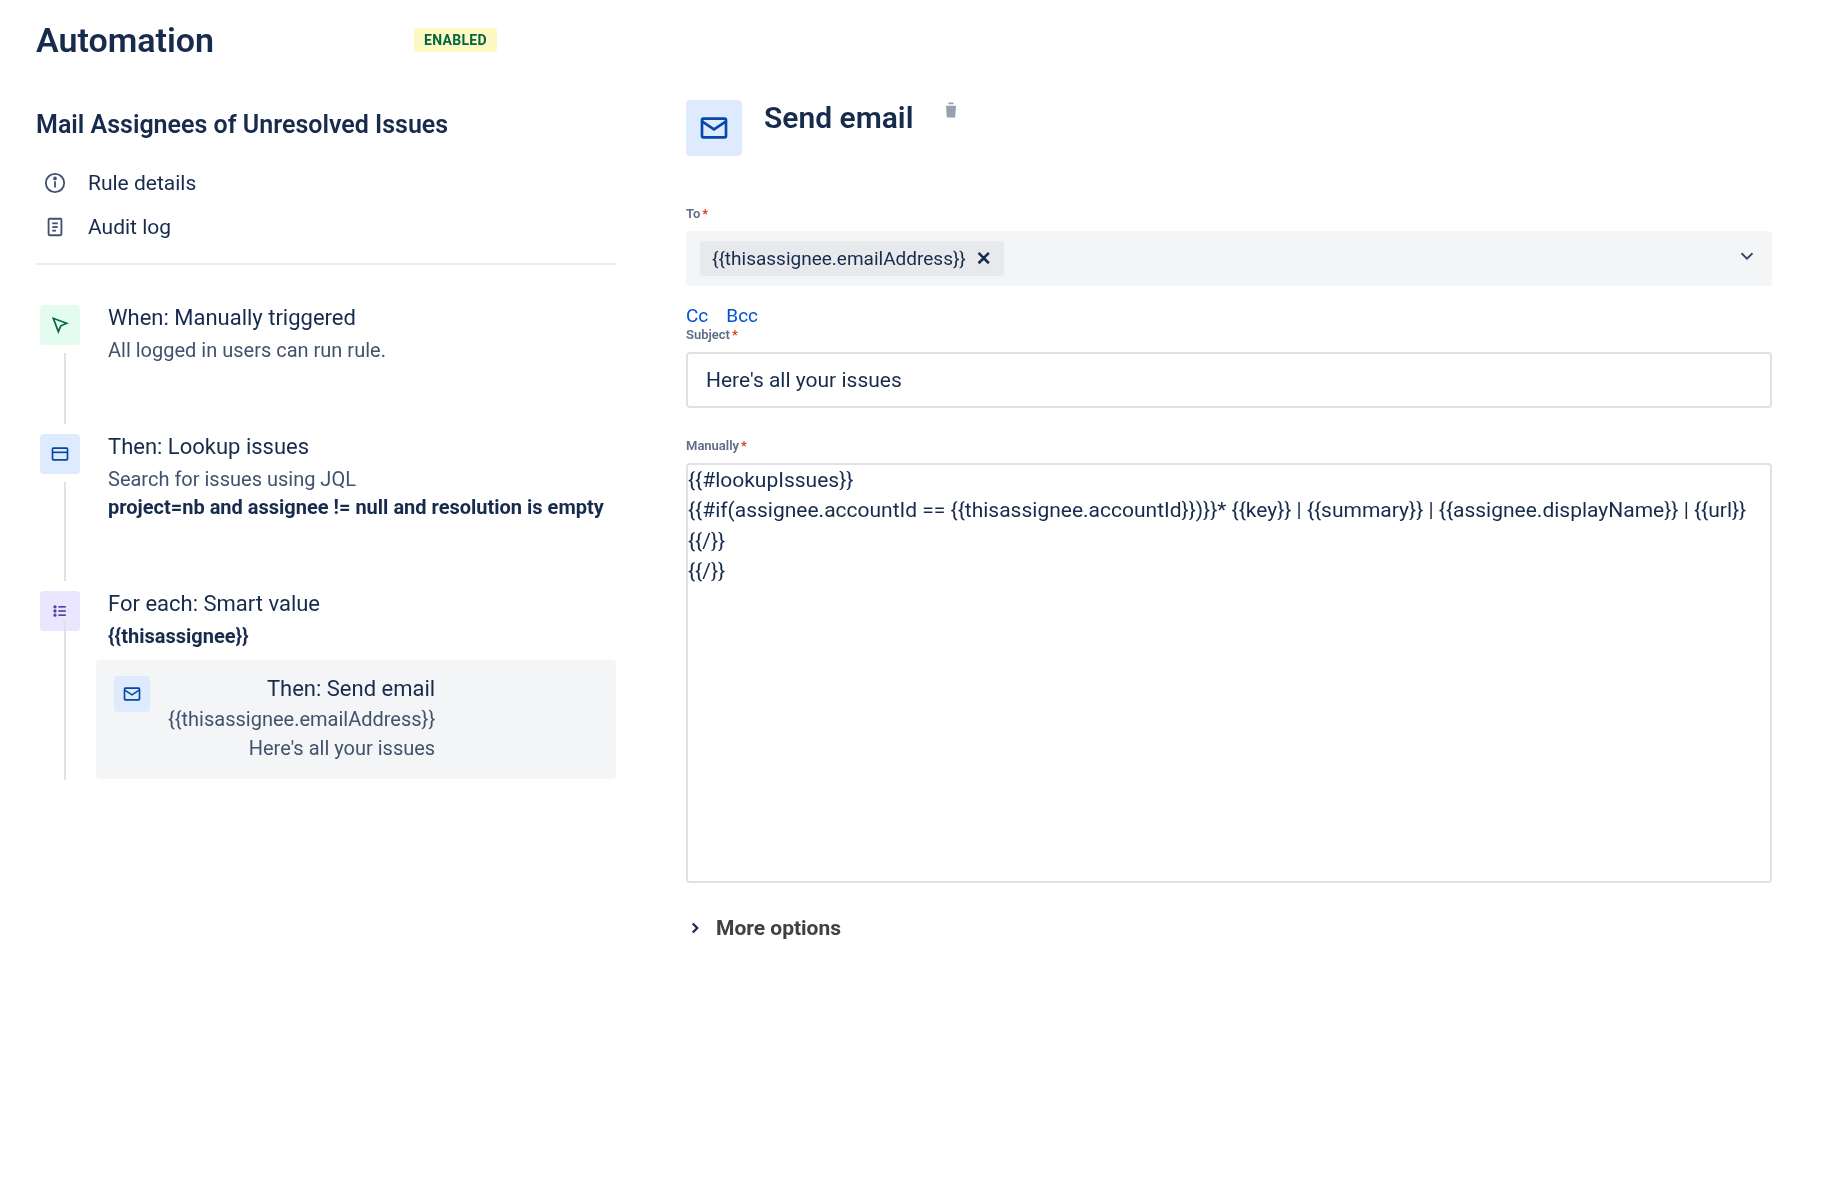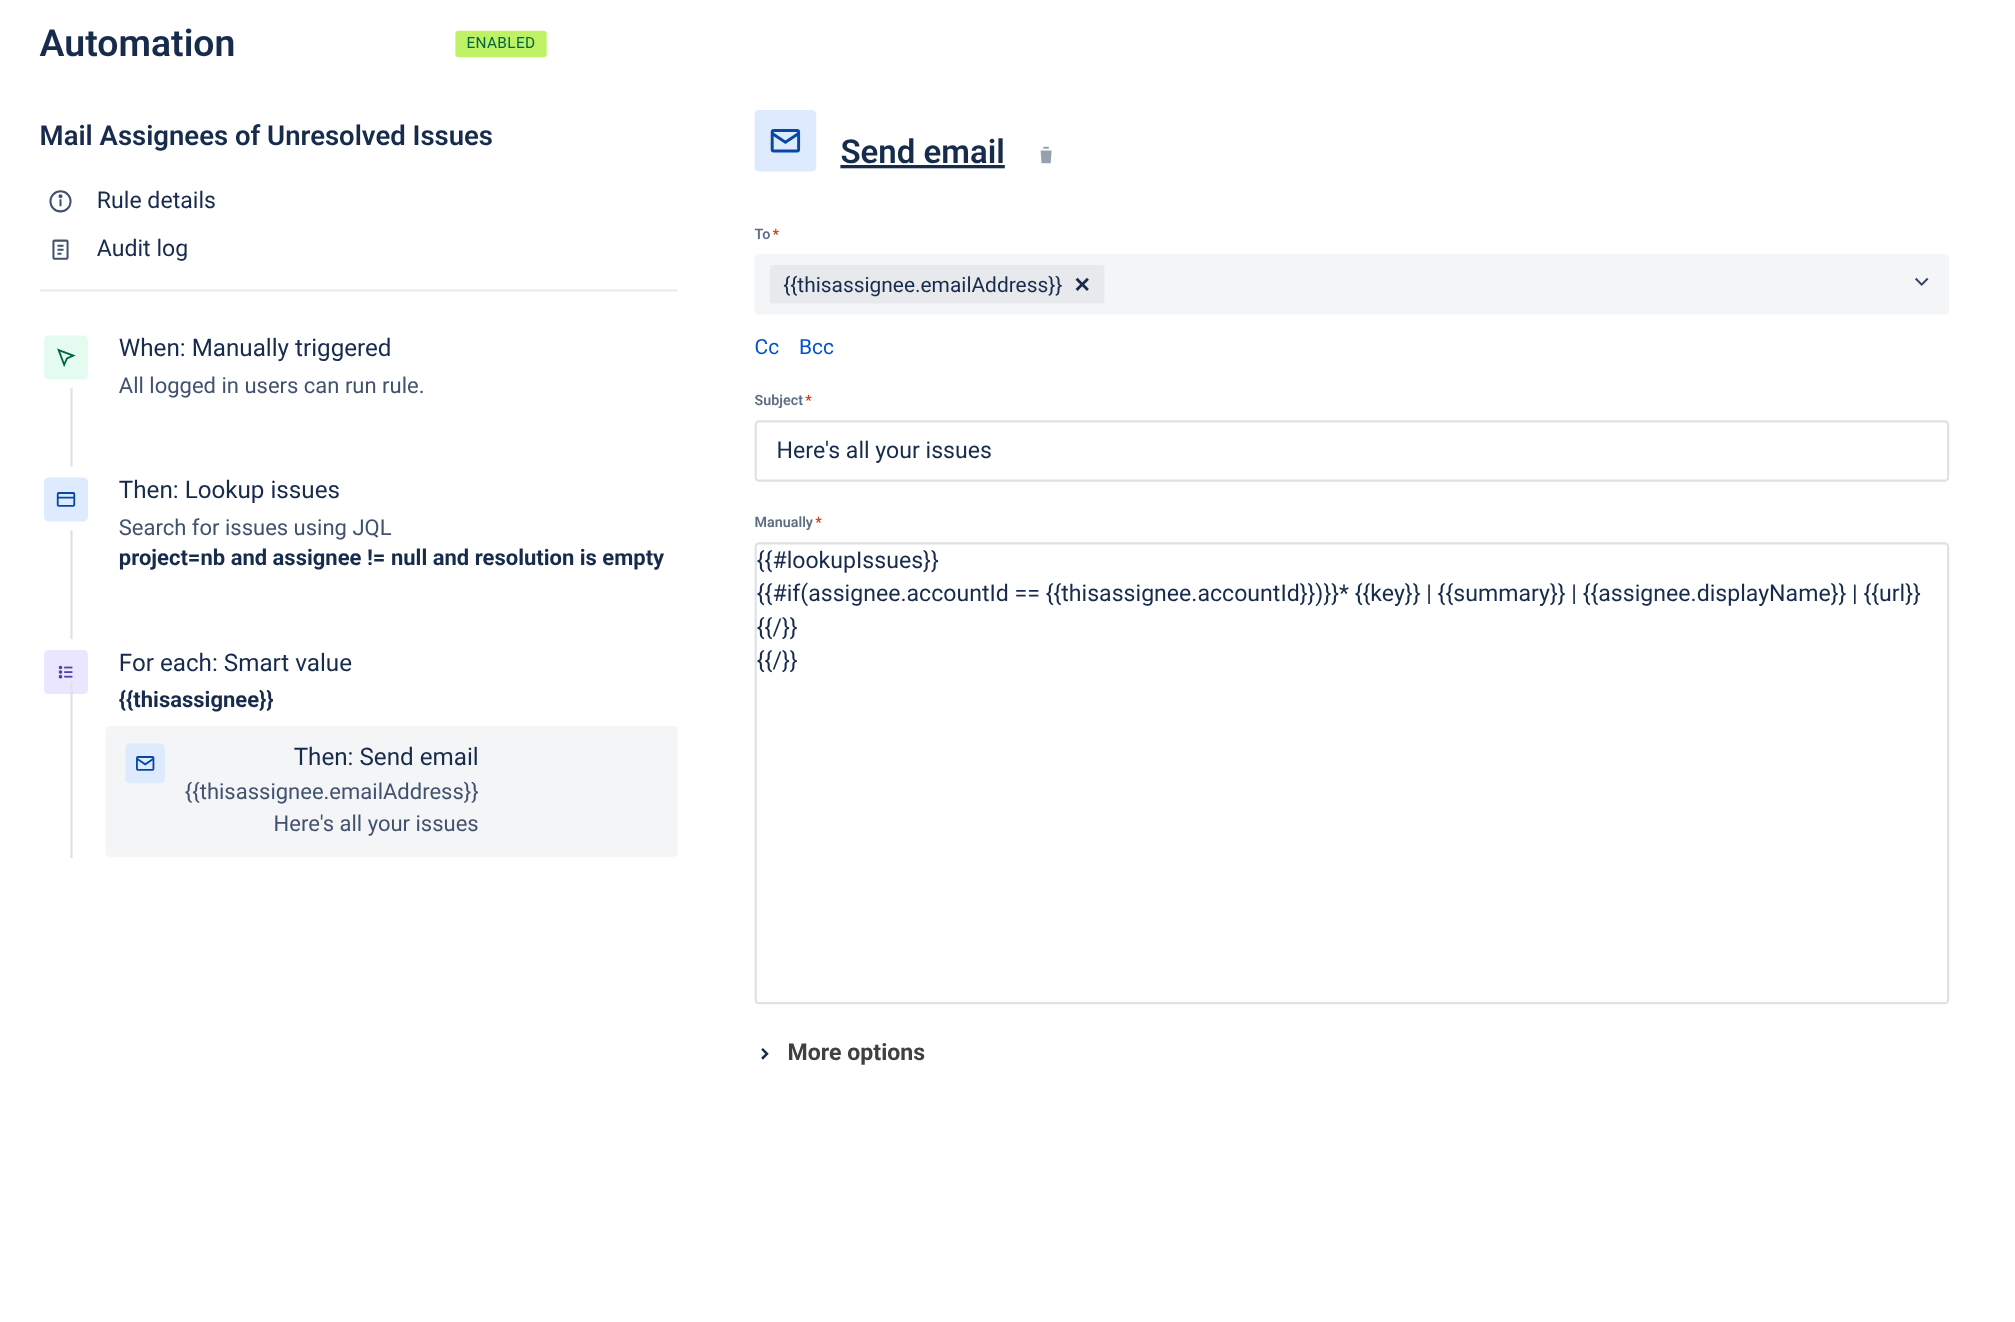--- a/index.html
+++ b/index.html
@@ -30,23 +30,23 @@
     align-items: center;
     gap: 200px;
     margin-bottom: 50px;
   }
   h1.title {
     font-size: 34px;
     font-weight: 600;
     color: #172B4D;
   }
   .enabled-badge {
-    background: #bef264;
+    background: #fef9c3;
     color: #006644;
-    font-weight: 400;
+    font-weight: 700;
     font-size: 14px;
     padding: 4px 10px;
     border-radius: 3px;
     letter-spacing: 0.3px;
   }
   .rule-name {
     font-size: 25px;
     font-weight: 600;
     margin-bottom: 22px;
     color: #172B4D;
@@ -118,24 +118,23 @@
     cursor:pointer;
     text-align:right;
   }
   .send-email-card .flow-icon { width:36px; height:36px; }
   .send-email-card .ctitle { font-size: 22px; color:#172B4D; margin-bottom:4px; font-weight:400;}
   .send-email-card .csub { font-size: 20px; color:#42526E; line-height:1.45;}
 
   
   .panel-head {
     display:flex;
-    align-items:flex-end;
+    align-items:flex-start;
     gap: 22px;
     margin-bottom: 50px;
-    text-decoration: underline;
   }
   .panel-head .big-icon {
     width: 56px; height:56px;
     background:#DEEBFF;
     border-radius:4px;
     display:flex; align-items:center; justify-content:center;
   }
   .panel-head h2 { font-size: 30px; font-weight:600; color:#172B4D; }
   .trash { margin-left: 6px; cursor:pointer; color:#5E6C84; }
 
@@ -155,21 +154,21 @@
     color:#172B4D;
     font-size:19px;
     padding: 6px 12px;
     border-radius:3px;
     display:inline-flex;
     align-items:center;
     gap:10px;
   }
   .chip .x { font-weight:700; cursor:pointer; }
   .chev { color:#344563; cursor:pointer; }
-  .cc-links { display:flex; gap:18px; margin-bottom:30px; }
+  .cc-links { display:flex; gap:18px; }
   .cc-links span { color:#0052CC; font-size:19px; cursor:pointer; }
   .text-input {
     width:100%;
     border:2px solid #DFE1E6;
     border-radius:4px;
     padding: 14px 18px;
     font-size: 21px;
     color:#172B4D;
     font-family:inherit;
     margin-bottom: 30px;

